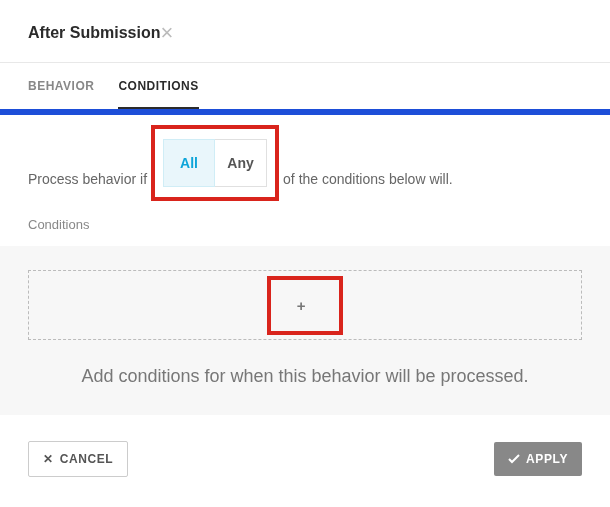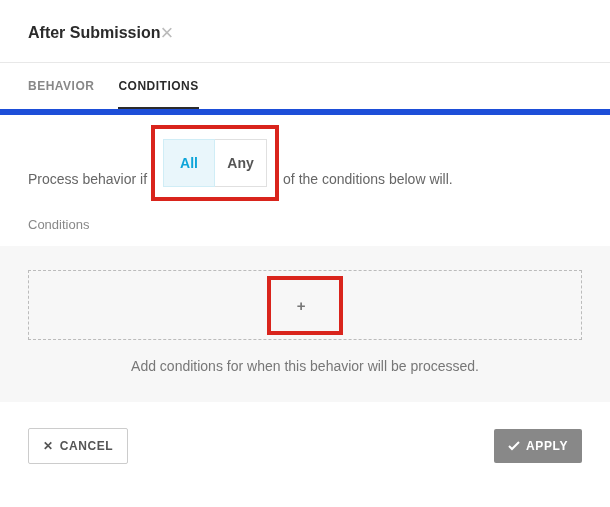--- a/index.html
+++ b/index.html
@@ -139,23 +139,23 @@
       border: 4px solid #d9241c;
       pointer-events: none;
     }
     .add-inner .plus {
       font-size: 15px;
       margin-right: 7px;
       line-height: 1;
     }
     .hint {
       text-align: center;
-      font-size: 14px;
+      font-size: 18px;
       color: #777;
-      margin-top: 18px;
+      margin-top: 26px;
     }
     .footer {
       display: flex;
       justify-content: space-between;
       align-items: center;
       padding: 26px 28px 26px 28px;
     }
     .btn {
       display: inline-flex;
       align-items: center;

